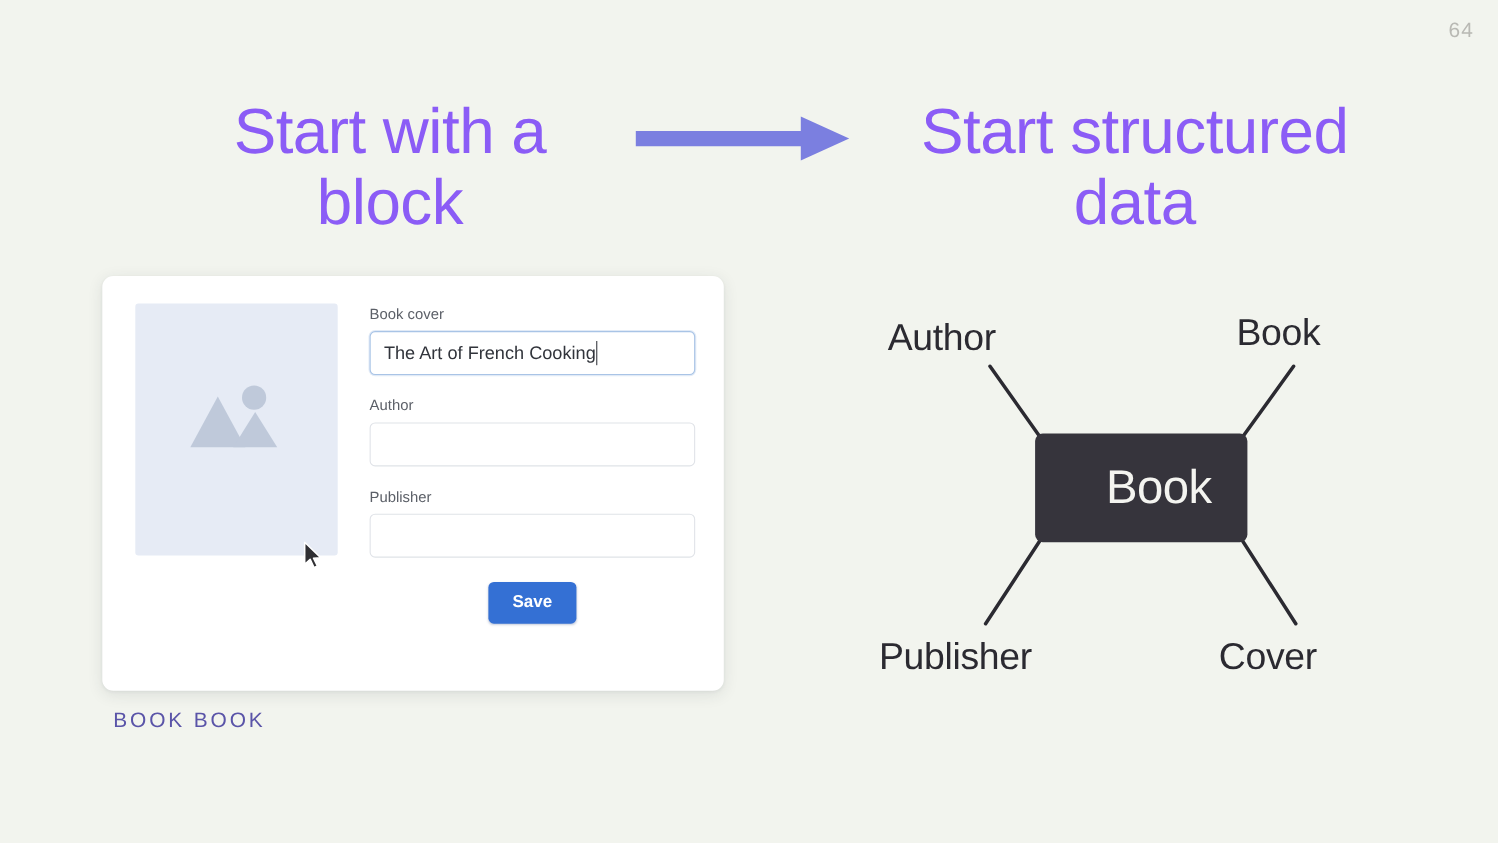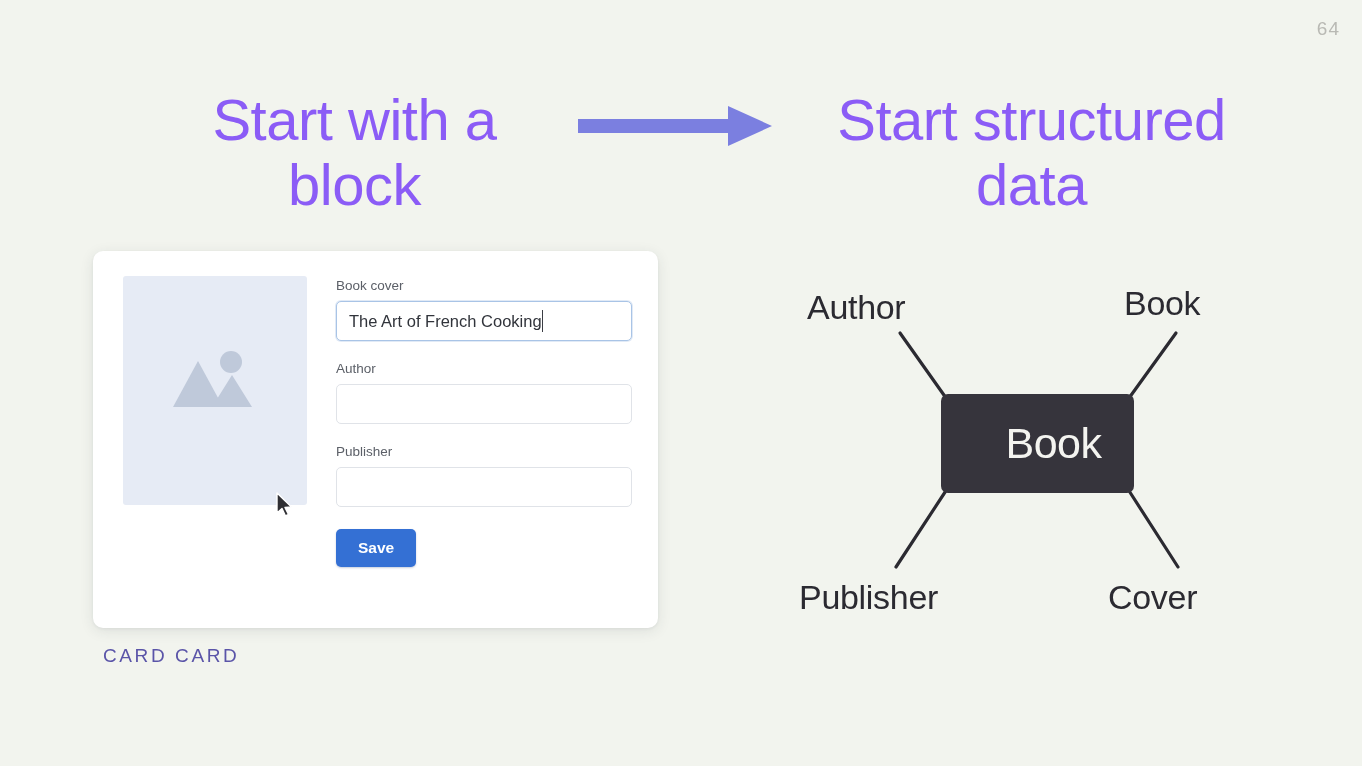--- a/index.html
+++ b/index.html
@@ -101,21 +101,21 @@
     border:1px solid #a9c4e6;
     box-shadow:0 0 0 1px rgba(169,196,230,0.35);
   }
   .input-shell { position:relative; }
   .caret {
     position:absolute;
     top:9px;
     width:1.5px; height:22px;
     background:#3b3d44;
   }
-  .save-row { display:flex; justify-content:flex-start; margin-top:22px; }
+  .save-row { display:flex; justify-content:center; margin-top:22px; }
   .save-button {
     background:#3470d4;
     color:#ffffff;
     border:none;
     border-radius:5px;
     font-size:15.5px;
     font-weight:700;
     font-family:"Liberation Sans", sans-serif;
     padding:10px 22px;
     cursor:pointer;
@@ -218,21 +218,21 @@
         <input class="field-input" type="text" readonly="" value="" style="">
       </div>
 
       <div class="save-row">
         <button class="save-button">Save</button>
       </div>
 
     </div>
   </div>
 
-  <div class="caption">CARD CARD</div>
+  <div class="caption">BOOK BOOK</div>
 
   <div class="diagram">
     <svg width="500" height="370" viewBox="0 0 500 370">
       <g stroke="#2b2a31" stroke-width="3.2" stroke-linecap="round" fill="none">
         <line x1="171" y1="135" x2="120" y2="63"></line>
         <line x1="344" y1="135" x2="396" y2="63"></line>
         <line x1="171" y1="213" x2="116" y2="297"></line>
         <line x1="344" y1="213" x2="398" y2="297"></line>
       </g>
     </svg>

